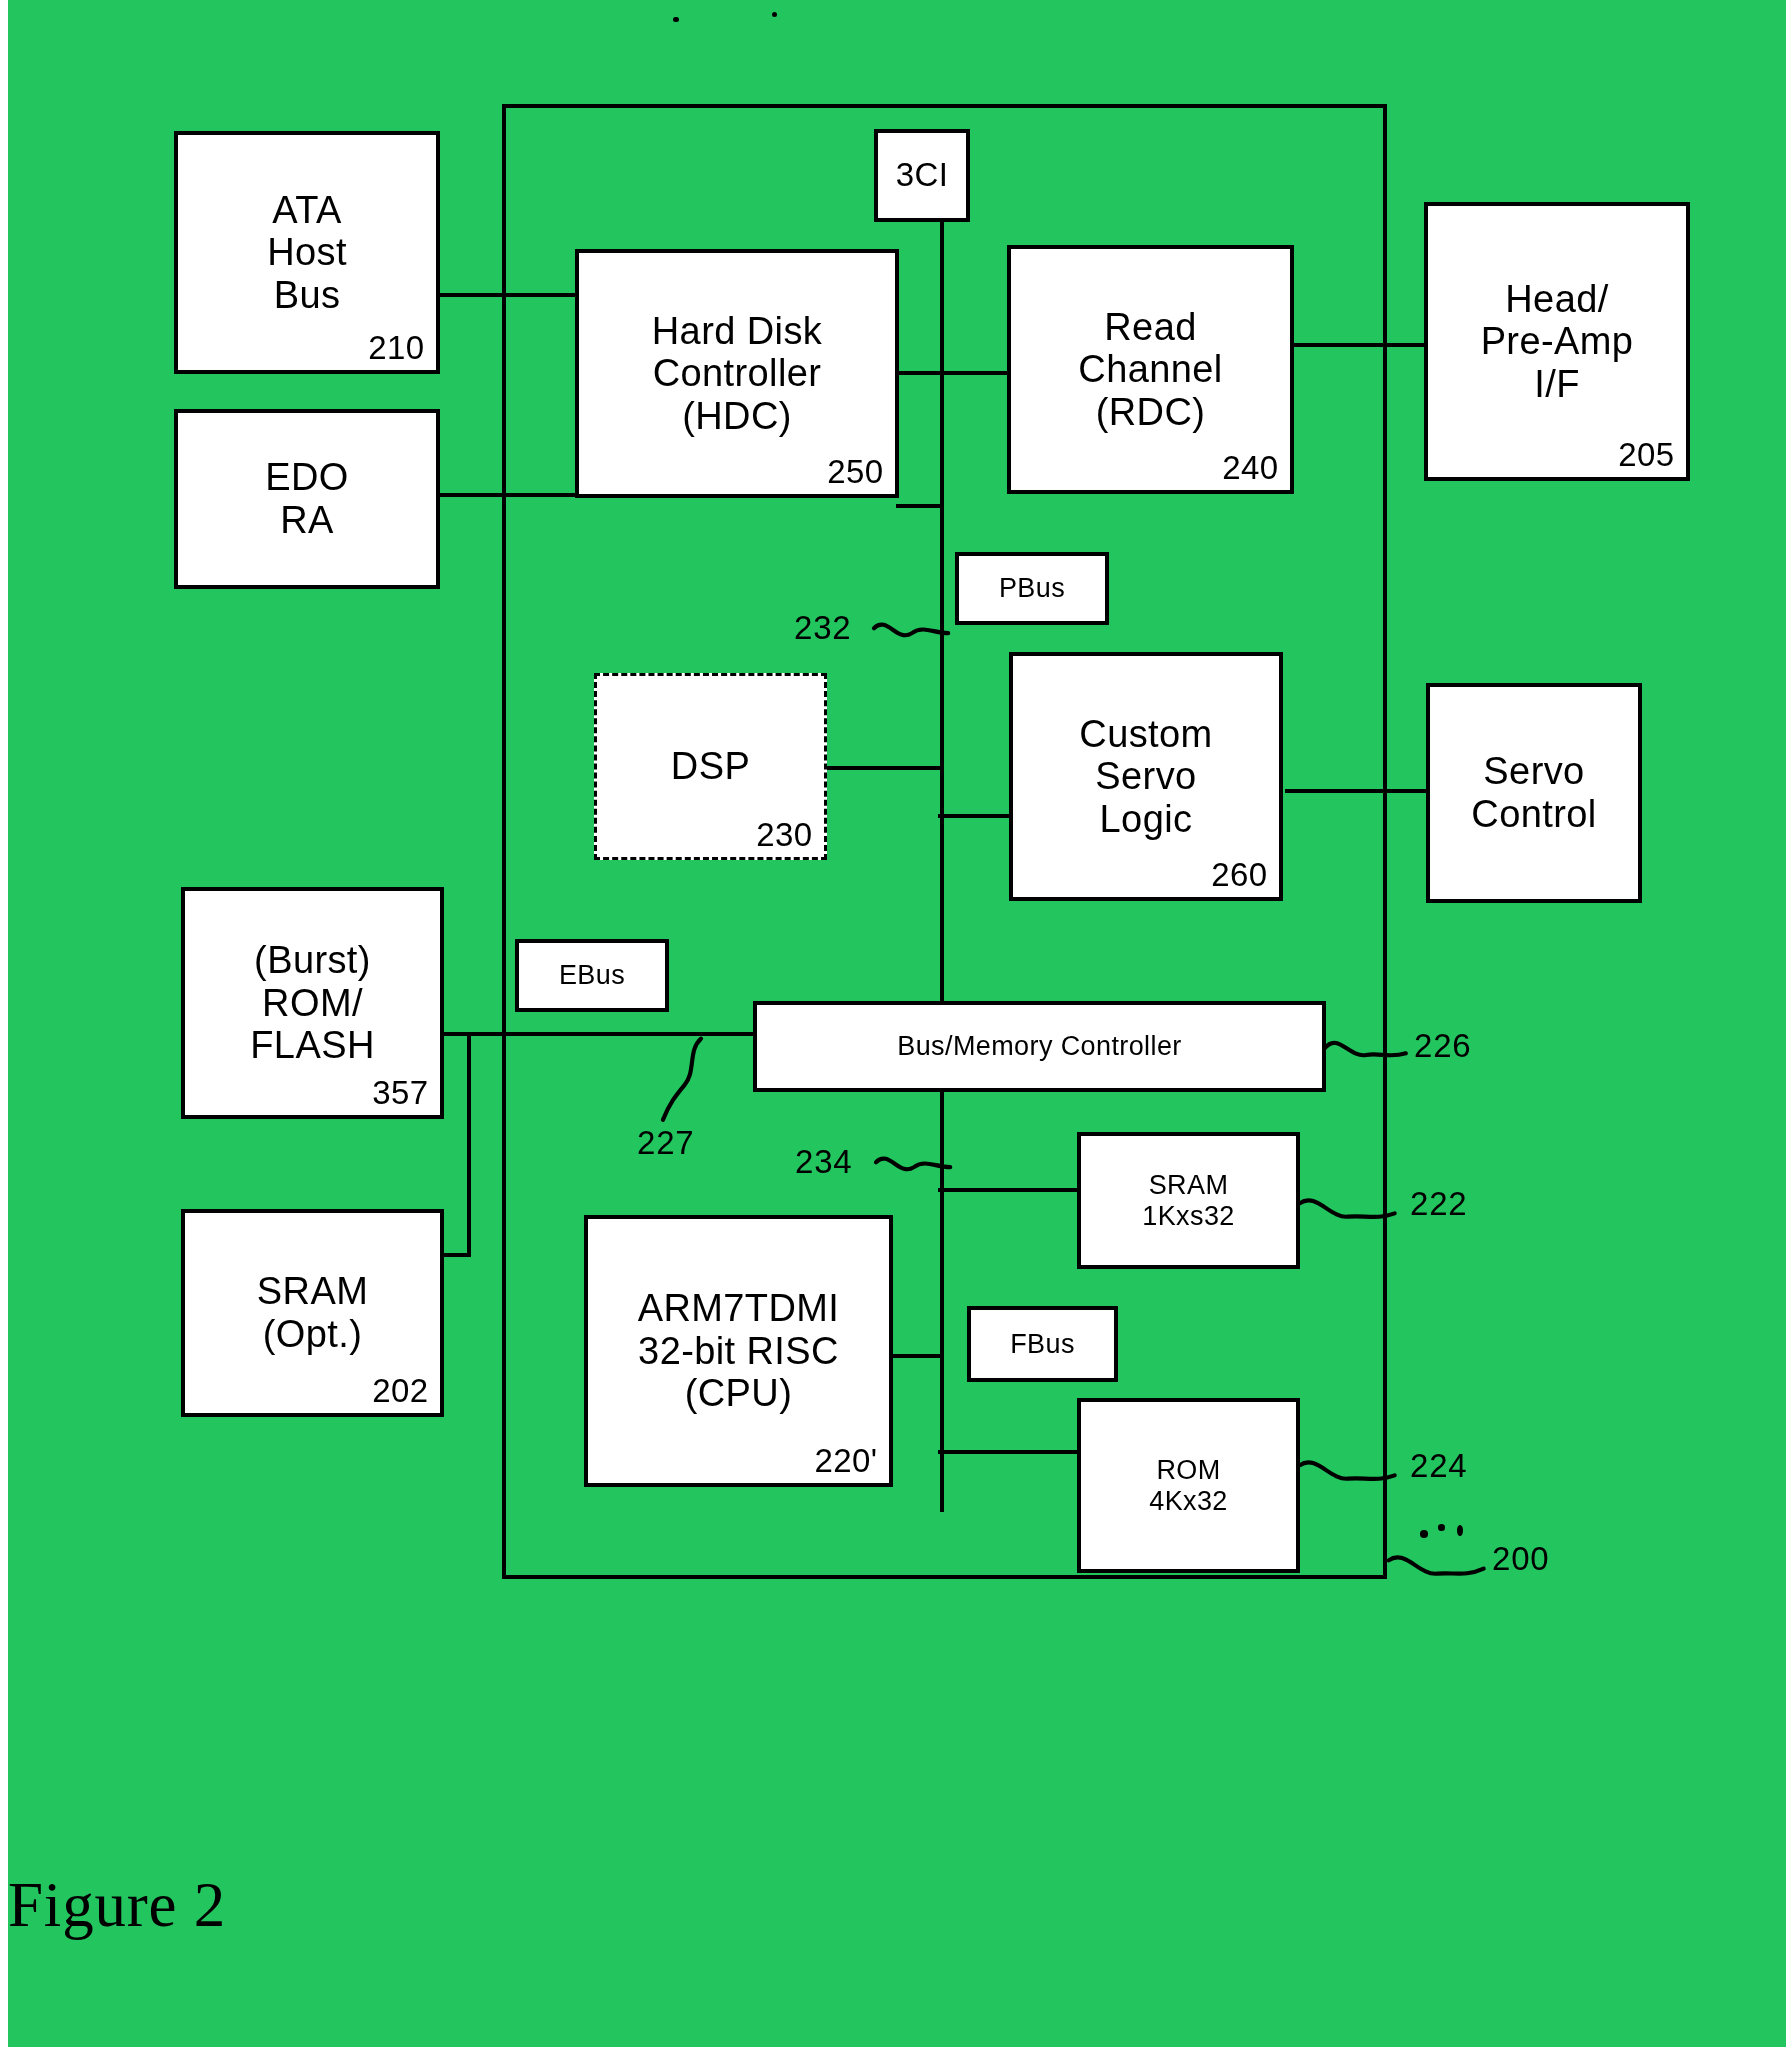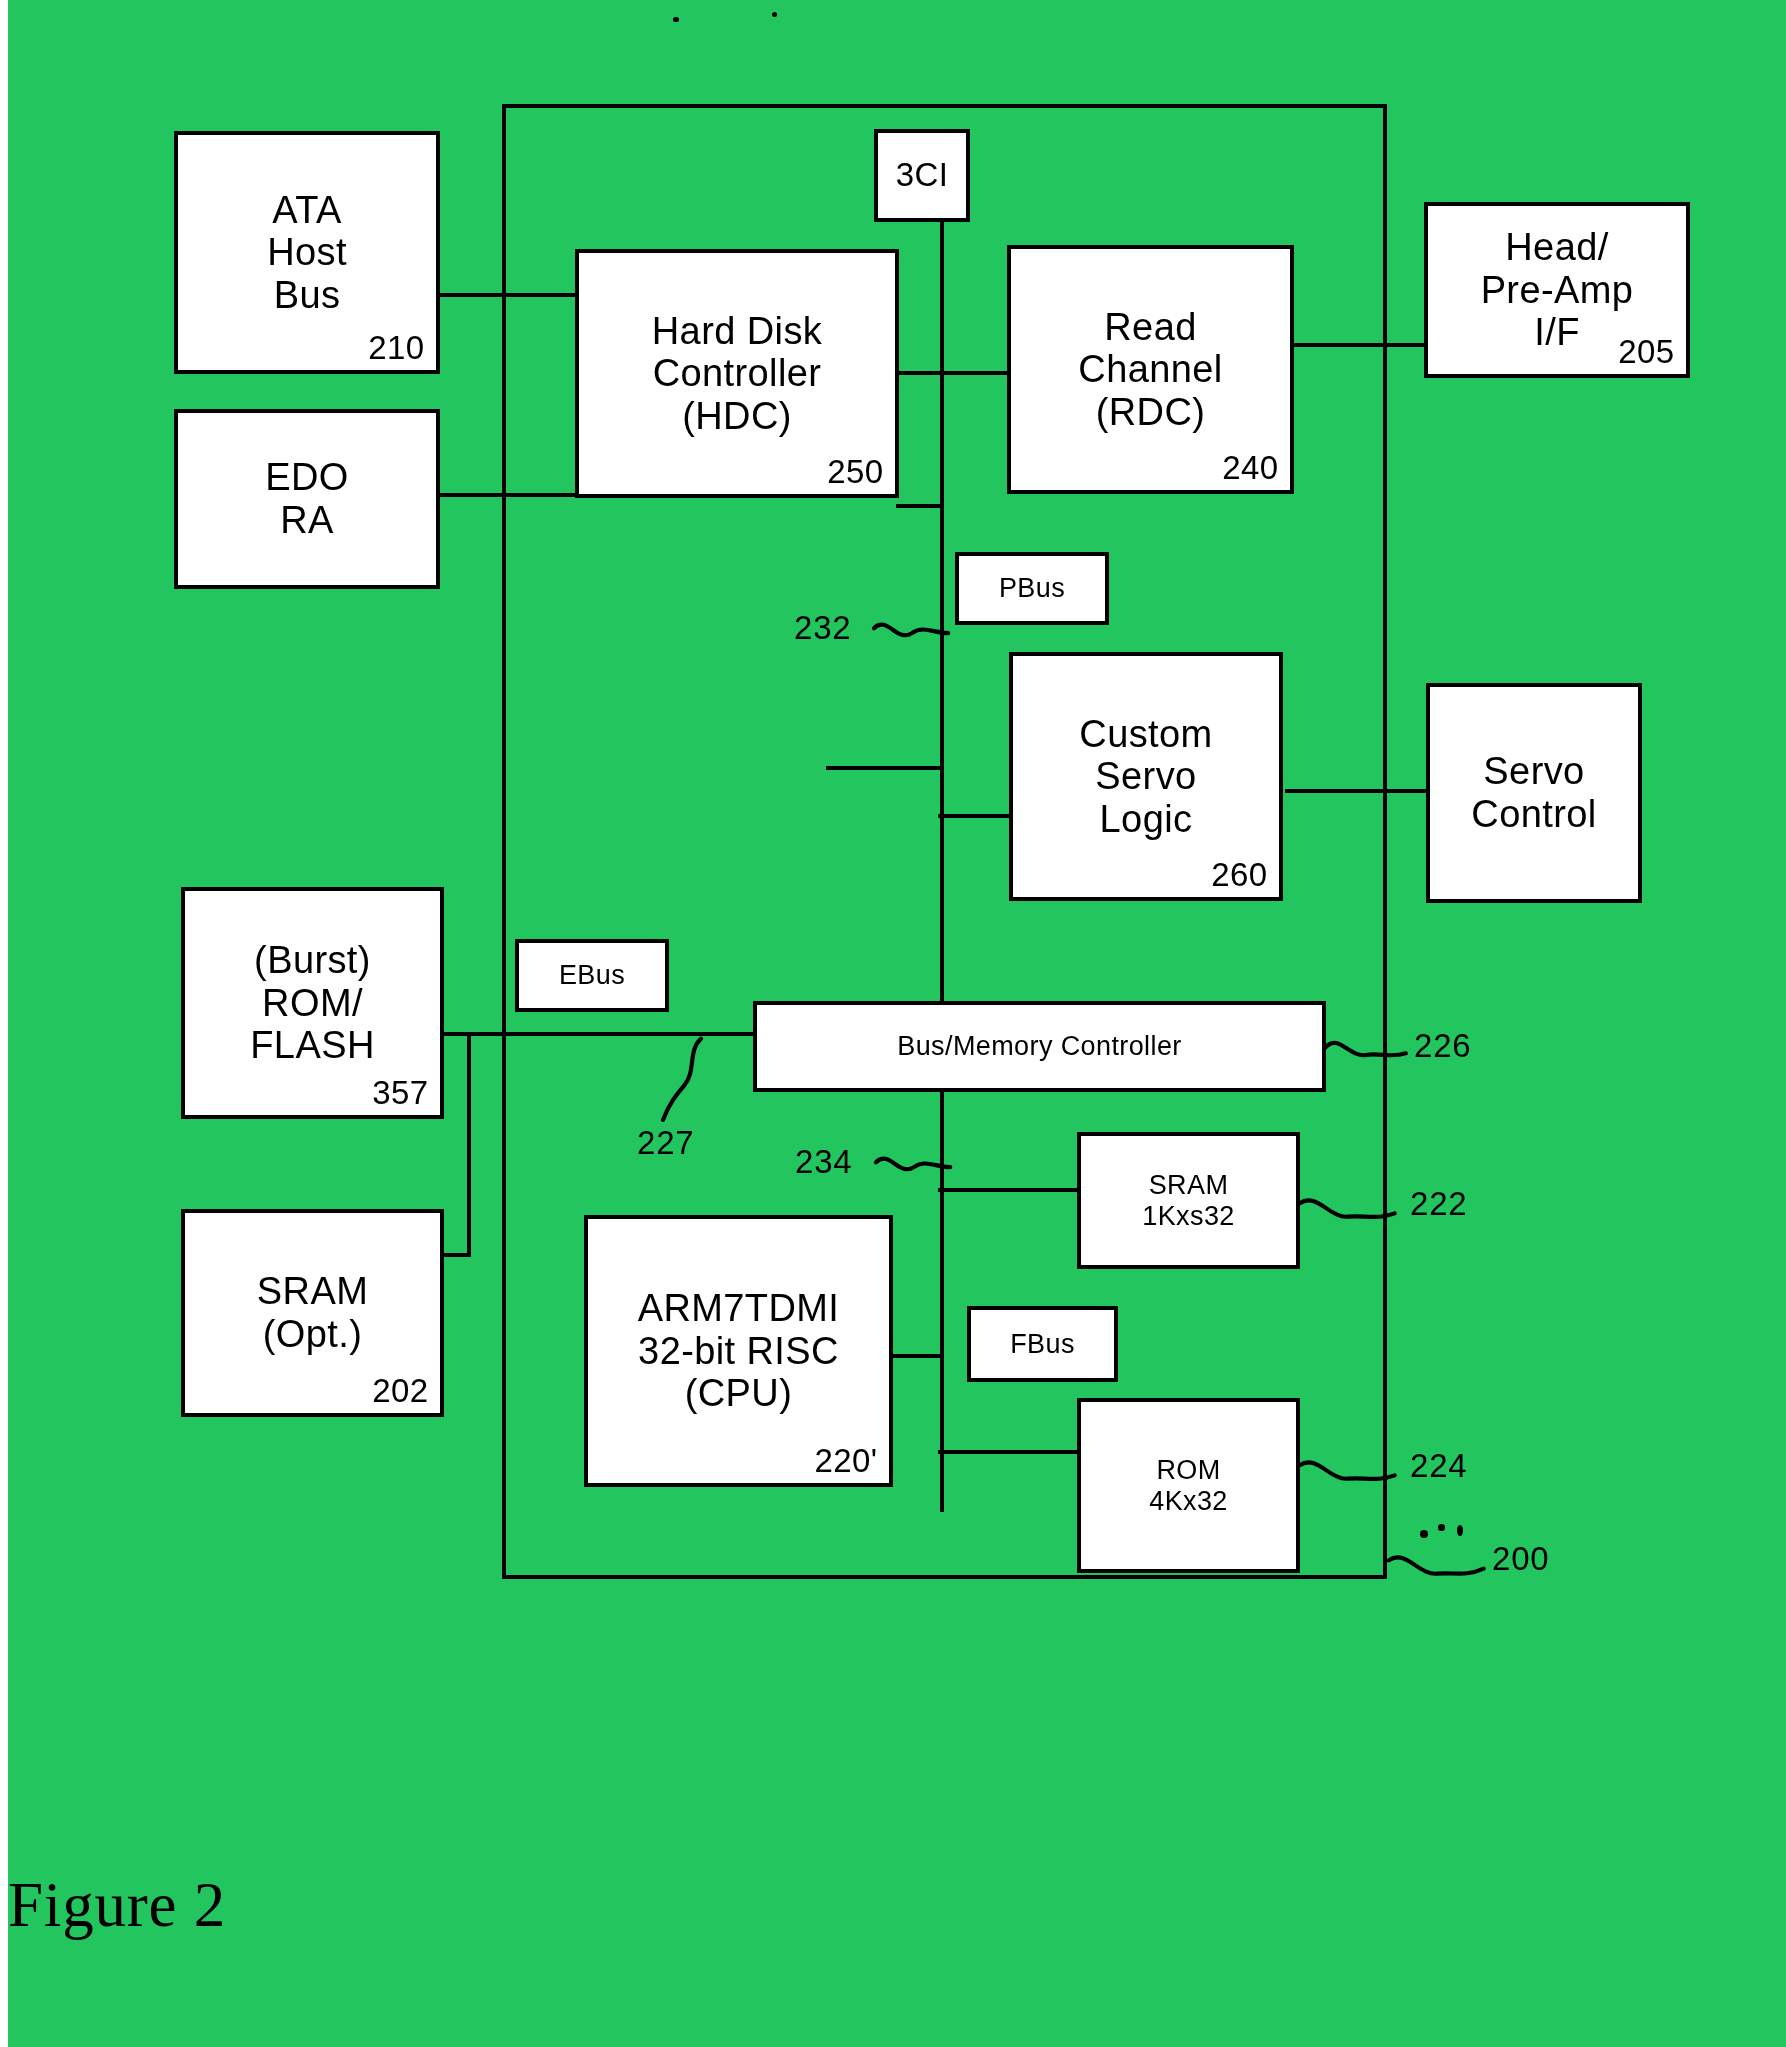--- a/index.html
+++ b/index.html
@@ -173,31 +173,35 @@
     <div class="title">3CI</div>
   </div>
 
   <div class="box" style="left:999px; top:245px; width:287px; height:249px;">
     <div class="title">Read
 Channel
 (RDC)</div>
     <div class="refnum">240</div>
   </div>
 
-  <div class="box" style="left:1416px; top:202px; width:266px; height:176px;">
+  <div class="box" style="left:1416px; top:202px; width:266px; height:279px;">
     <div class="title">Head/
 Pre-Amp
 I/F</div>
     <div class="refnum">205</div>
   </div>
 
   <div class="box small" style="left:947px; top:552px; width:154px; height:73px;">
     <div class="title">PBus</div>
   </div>
 
+  <div class="box dashed" style="left:586px; top:673px; width:233px; height:187px;">
+    <div class="title">DSP</div>
+    <div class="refnum">230</div>
+  </div>
 
   <div class="box" style="left:1001px; top:652px; width:274px; height:249px;">
     <div class="title">Custom
 Servo
 Logic</div>
     <div class="refnum">260</div>
   </div>
 
   <div class="box" style="left:1418px; top:683px; width:216px; height:220px;">
     <div class="title">Servo

